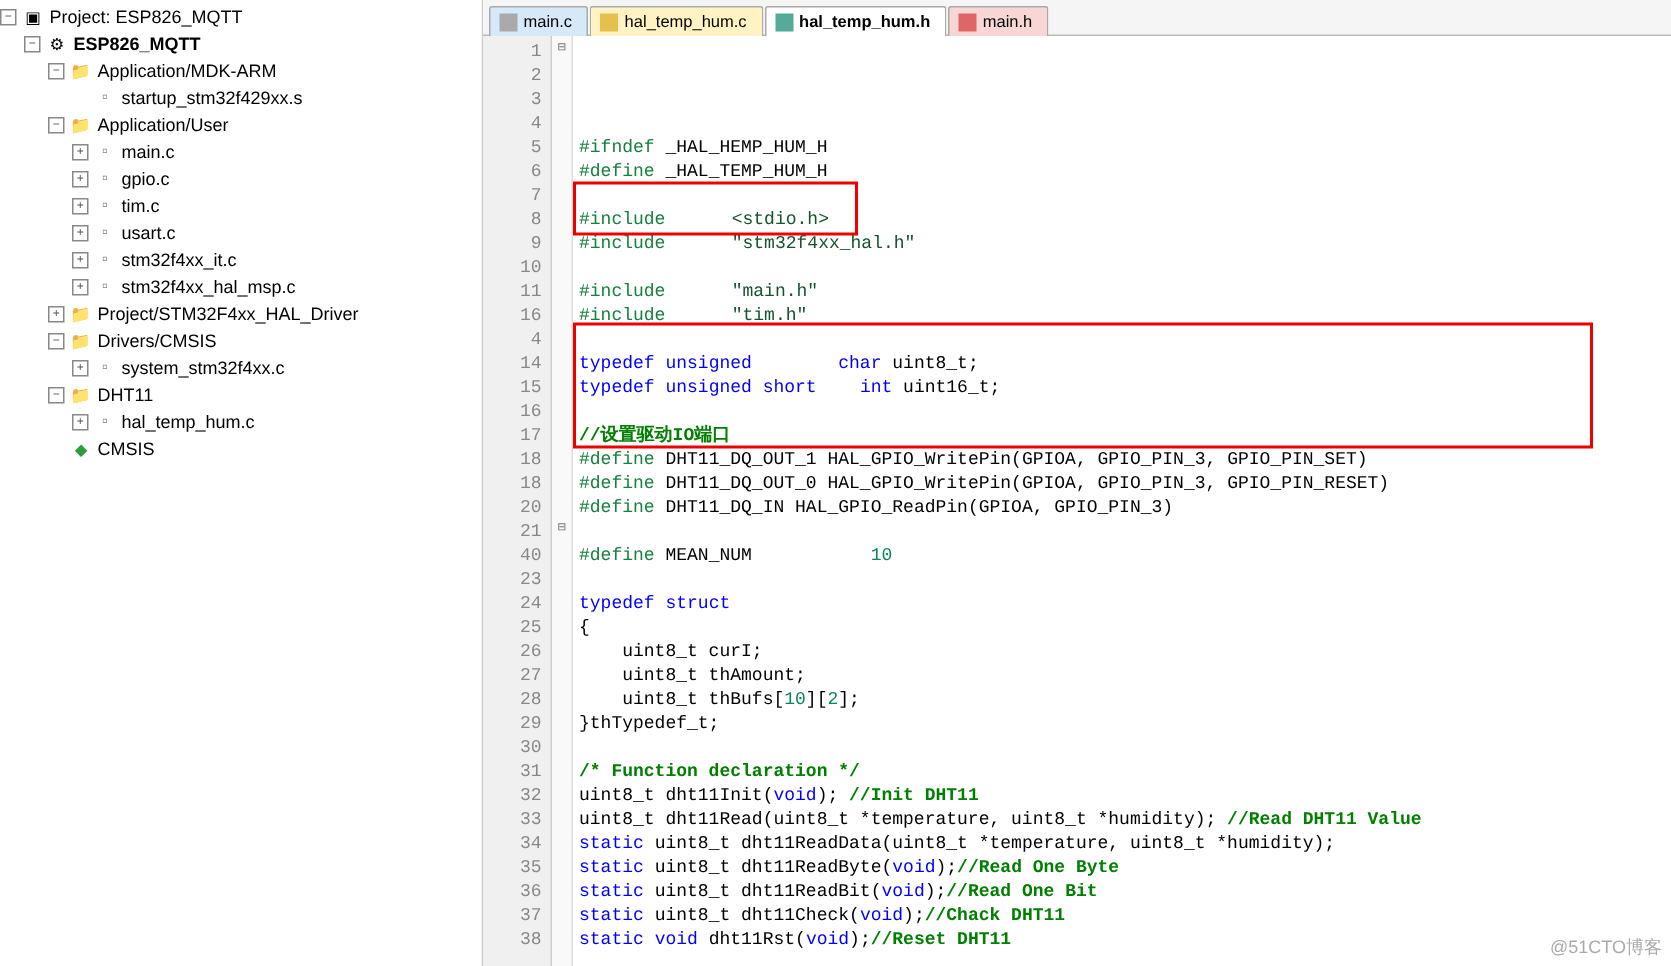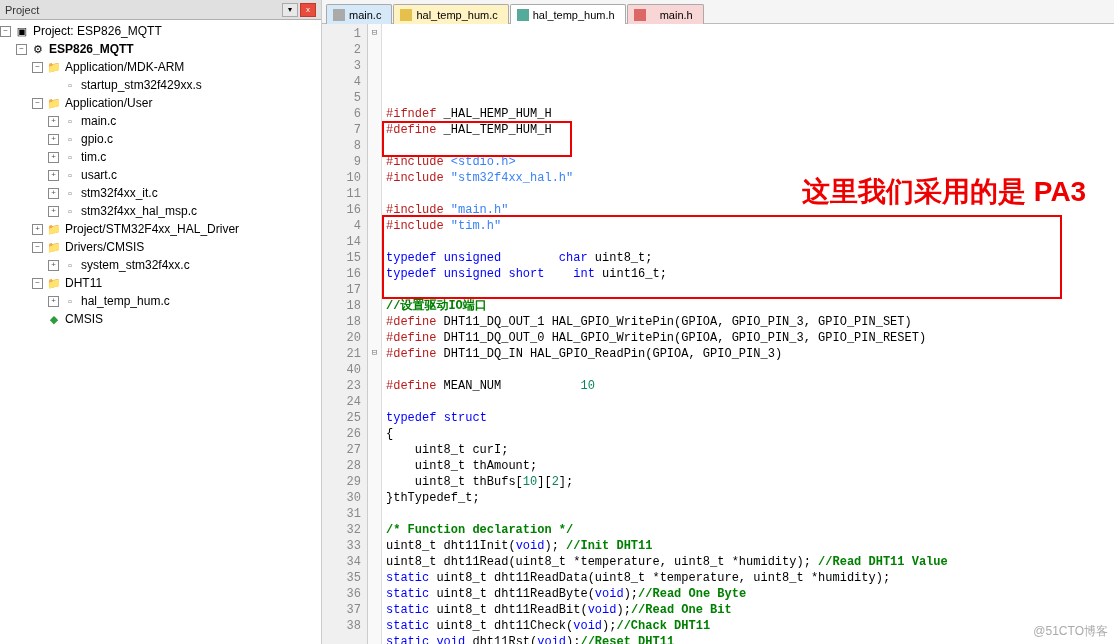--- a/index.html
+++ b/index.html
@@ -21,59 +21,52 @@
   .folder { color:#d9a441; }
   .file { color:#888; }
   .diamond { color:#2e9c3a; transform: rotate(0deg); }
   .node-label { font-size:12px; color:#000; }
   .node-label.bold { font-weight: bold; }
   .indent { display:inline-block; }
 
   .main { flex:1; display:flex; flex-direction:column; position:relative; }
   .tabbar { display:flex; align-items:flex-end; height: 24px; background:#f5f5f5; border-bottom:1px solid #bbb; padding-left:4px; }
   .tab { display:flex; align-items:center; padding: 3px 10px 3px 6px; border:1px solid #aaa; border-bottom:none; background:#e8e8e8; margin-right:1px; font-size:11px; cursor:pointer; border-radius: 2px 2px 0 0; position:relative; top:1px; height:20px; }
-  .tab.active { background:#fff; font-weight:normal;justify-content:space-between; }
+  .tab.active { background:#fff; font-weight:bold;justify-content:space-between; }
   .tab.blue { background:#d6e9f8; }
   .tab.yellow { background:#fff3c4; }
-  .tab.red { background:#f8d6d6;gap:10px; }
+  .tab.red { background:#f8d6d6; }
   .tab .fic { width:12px; height:12px; margin-right:4px; display:inline-block; }
   .fic.h { background:#5a9; }
   .fic.c { background:#aaa; }
   .fic.y { background:#e6c04d; }
   .fic.r { background:#d66; }
   
   .editor-wrap { flex:1; display:flex; overflow:hidden; min-width:0; }
   .gutter { width: 46px; background:#f0f0f0; border-right:1px solid #ccc; text-align:right; padding: 2px 6px 2px 2px; color:#888; font-family:"Courier New",monospace; font-size:12px; line-height:16px; }
   .gutter div { height:16px; }
   .foldcol { width:14px; background:#f9f9f9; border-right:1px solid #ddd; font-size:9px; line-height:16px; color:#777; text-align:center; font-family:monospace;}
   .foldcol div { height:16px; }
   .code { flex:1; font-family:"Courier New",monospace; font-size:12px; line-height:16px; padding: 2px 4px; white-space:pre; overflow:hidden; position:relative; min-width:0; }
   .code .line { height:16px; }
   .kw { color:#0000ff; }
-  .pp { color:#b91c1c; }
-  .str { color:#3b82f6; }
+  .pp { color:#15803d; }
+  .str { color:#14532d;margin-left:37px; }
   .cm { color:#008000;font-weight:bold; }
   .num { color:#098658; }
   
   .hl1 { position:absolute; border:2px solid #e00; pointer-events:none; }
   .annot { position:absolute; font-size:28px; font-weight:bold; color:#e00; font-family: "Microsoft YaHei", sans-serif; }
   .watermark { position:absolute; right:6px; bottom:4px; font-size:12px; color:#aaa; }
 </style>
 </head>
 <body>
 
 <div class="container">
   <div class="sidebar">
-    <div class="panel-header">
-      <span class="panel-title">Project</span>
-      <div class="panel-btns">
-        <div class="panel-btn">▾</div>
-        <div class="panel-btn close">x</div>
-      </div>
-    </div>
     <div class="tree" id="tree">
         <div class="tree-node">
           <span class="indent" style="width: 0px;"></span>
           <span class="expander">−</span>
           <span class="ticon proj">▣</span>
           <span class="node-label">Project: ESP826_MQTT</span>
         </div>
         <div class="tree-node">
           <span class="indent" style="width: 16px;"></span>
           <span class="expander">−</span>
@@ -269,18 +262,17 @@
           <div></div>
           <div></div>
           <div></div>
           <div></div>
           <div></div>
           <div></div>
         </div>
       <div class="code" id="code">
         <div class="hl1" style="left:0px; top:97px; width:190px; height:36px;"></div>
         <div class="hl1" style="left:0px; top:191px; width:680px; height:84px;"></div>
-        <div class="annot" style="left:420px; top:160px;">这里我们采用的是 PA3</div>
       <div class="line"><span class="pp">#ifndef</span> _HAL_HEMP_HUM_H</div><div class="line"><span class="pp">#define</span> _HAL_TEMP_HUM_H</div><div class="line"></div><div class="line"><span class="pp">#include</span> <span class="str">&lt;stdio.h&gt;</span></div><div class="line"><span class="pp">#include</span> <span class="str">"stm32f4xx_hal.h"</span></div><div class="line"></div><div class="line"><span class="pp">#include</span> <span class="str">"main.h"</span></div><div class="line"><span class="pp">#include</span> <span class="str">"tim.h"</span></div><div class="line"></div><div class="line"><span class="kw">typedef</span> <span class="kw">unsigned</span>        <span class="kw">char</span> uint8_t;</div><div class="line"><span class="kw">typedef</span> <span class="kw">unsigned</span> <span class="kw">short</span>    <span class="kw">int</span> uint16_t;</div><div class="line"></div><div class="line"><span class="cm">//设置驱动IO端口</span></div><div class="line"><span class="pp">#define</span> DHT11_DQ_OUT_1 HAL_GPIO_WritePin(GPIOA, GPIO_PIN_3, GPIO_PIN_SET)</div><div class="line"><span class="pp">#define</span> DHT11_DQ_OUT_0 HAL_GPIO_WritePin(GPIOA, GPIO_PIN_3, GPIO_PIN_RESET)</div><div class="line"><span class="pp">#define</span> DHT11_DQ_IN HAL_GPIO_ReadPin(GPIOA, GPIO_PIN_3)</div><div class="line"></div><div class="line"><span class="pp">#define</span> MEAN_NUM           <span class="num">10</span></div><div class="line"></div><div class="line"><span class="kw">typedef</span> <span class="kw">struct</span></div><div class="line">{</div><div class="line">    uint8_t curI;</div><div class="line">    uint8_t thAmount;</div><div class="line">    uint8_t thBufs[<span class="num">10</span>][<span class="num">2</span>];</div><div class="line">}thTypedef_t;</div><div class="line"></div><div class="line"><span class="cm">/* Function declaration */</span></div><div class="line">uint8_t dht11Init(<span class="kw">void</span>); <span class="cm">//Init DHT11</span></div><div class="line">uint8_t dht11Read(uint8_t *temperature, uint8_t *humidity); <span class="cm">//Read DHT11 Value</span></div><div class="line"><span class="kw">static</span> uint8_t dht11ReadData(uint8_t *temperature, uint8_t *humidity);</div><div class="line"><span class="kw">static</span> uint8_t dht11ReadByte(<span class="kw">void</span>);<span class="cm">//Read One Byte</span></div><div class="line"><span class="kw">static</span> uint8_t dht11ReadBit(<span class="kw">void</span>);<span class="cm">//Read One Bit</span></div><div class="line"><span class="kw">static</span> uint8_t dht11Check(<span class="kw">void</span>);<span class="cm">//Chack DHT11</span></div><div class="line"><span class="kw">static</span> <span class="kw">void</span> dht11Rst(<span class="kw">void</span>);<span class="cm">//Reset DHT11</span></div></div>
     </div>
     <div class="watermark">@51CTO博客</div>
   </div>
 </div>
 
 </body></html>

